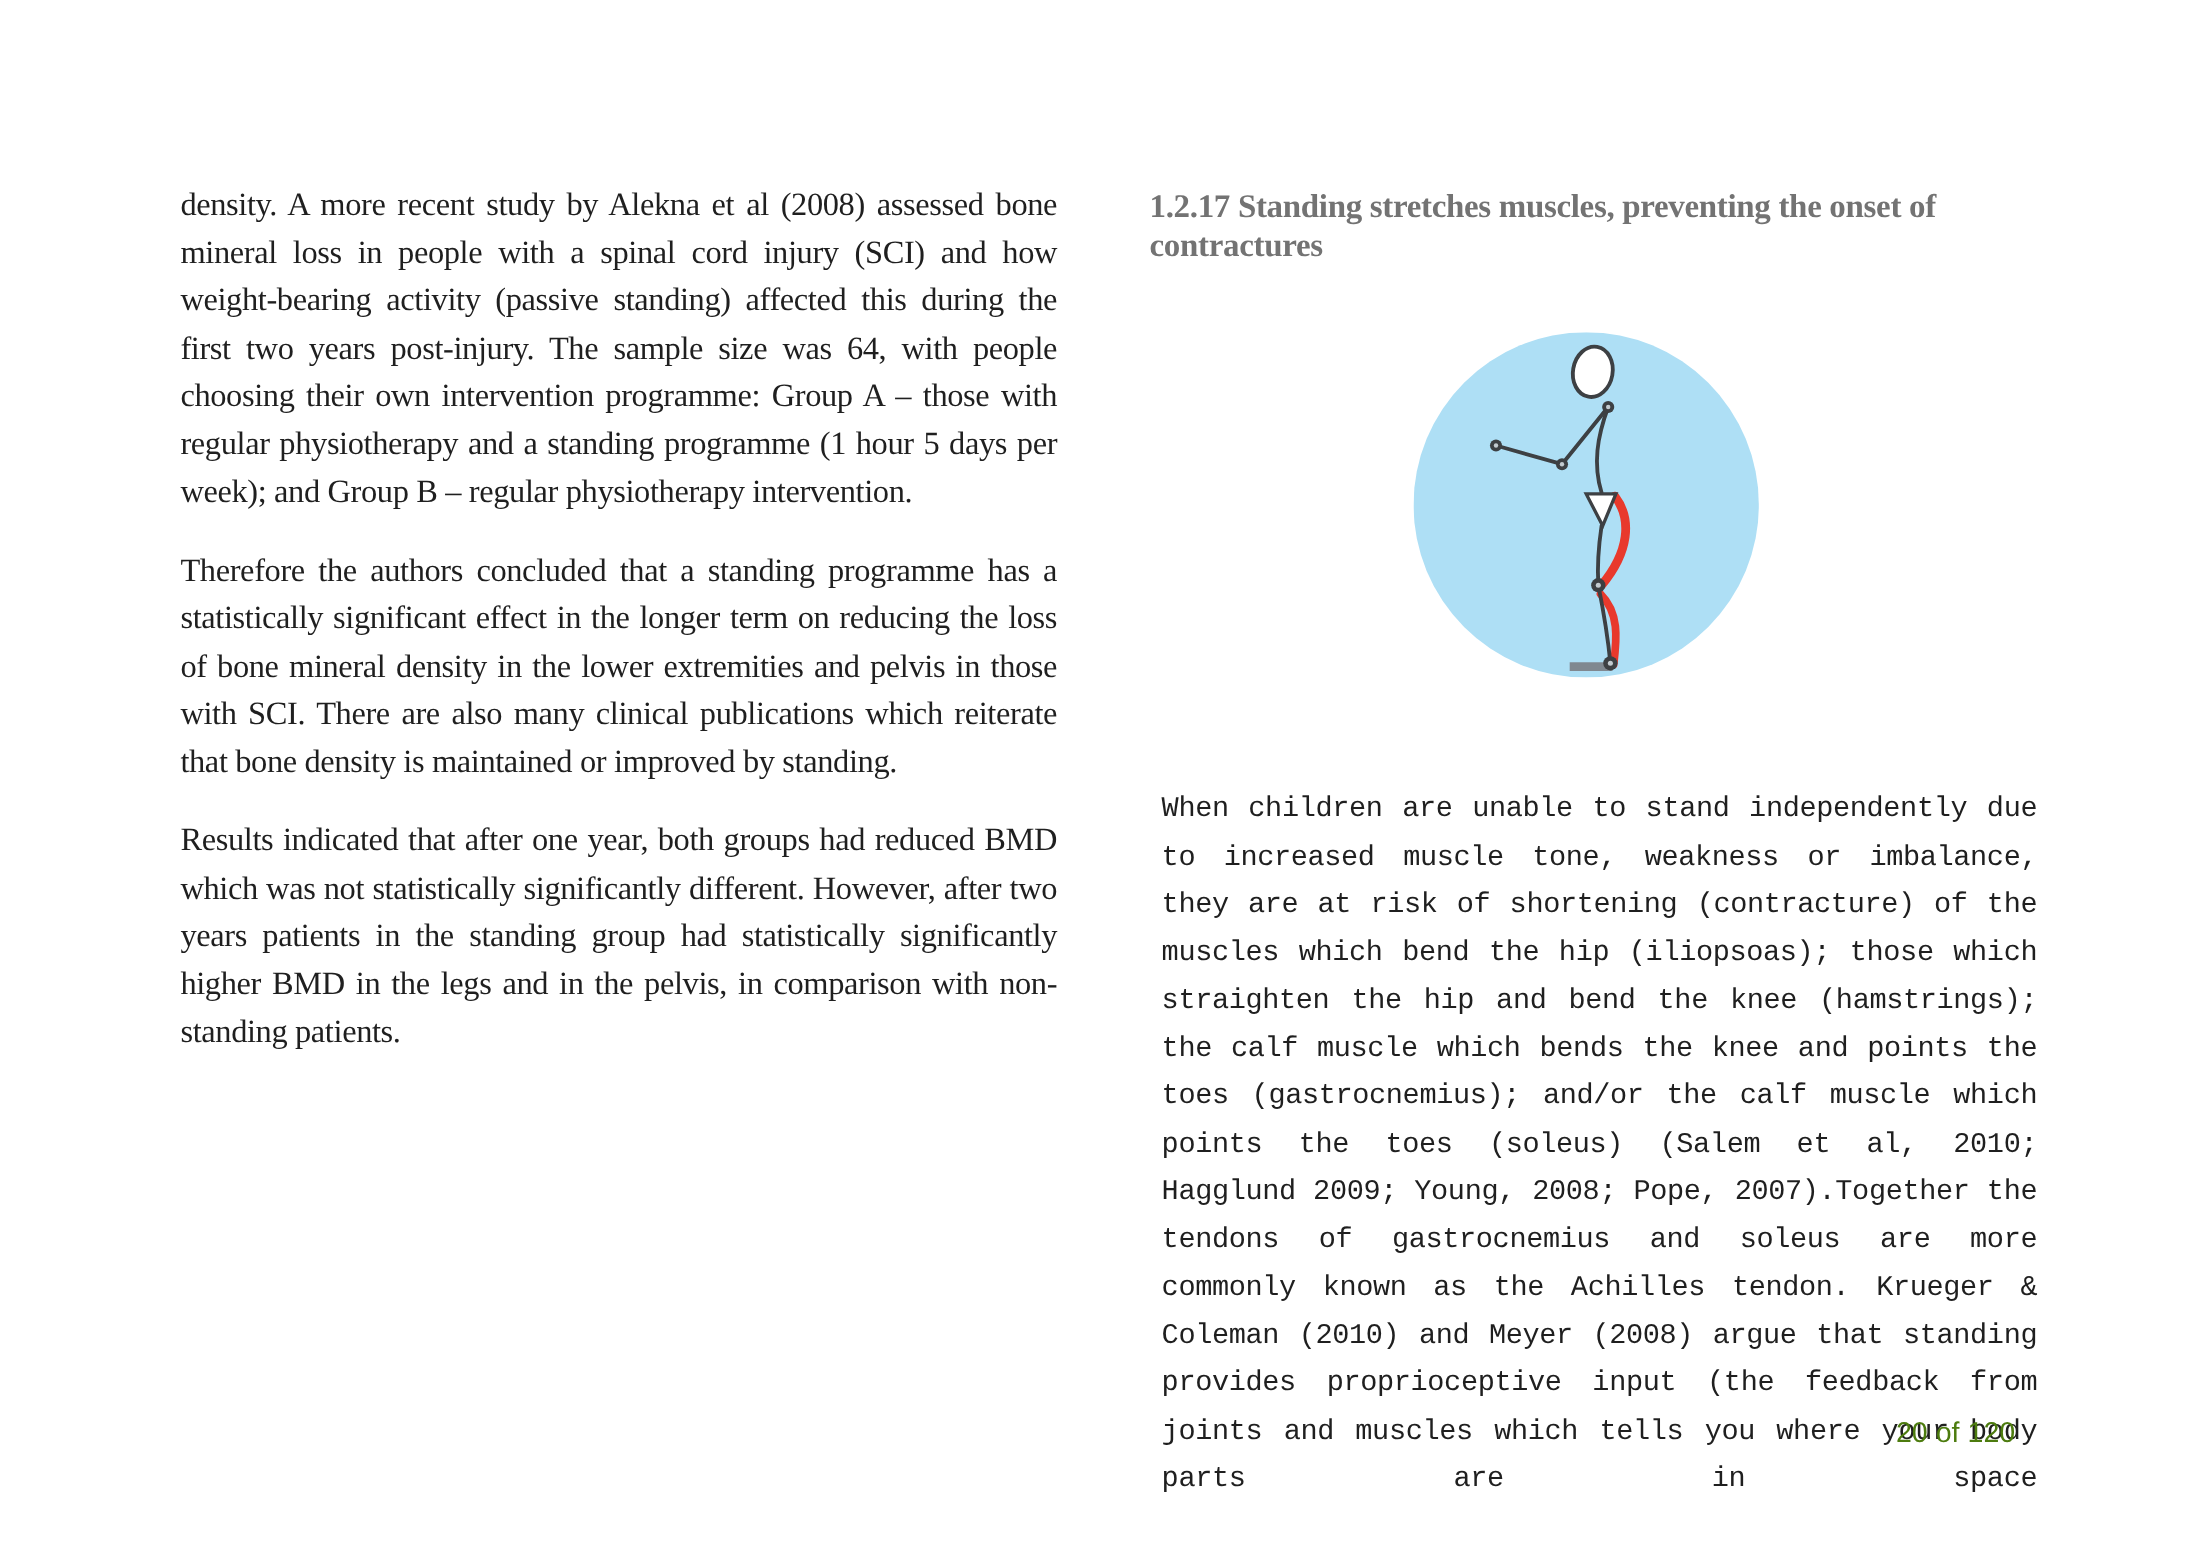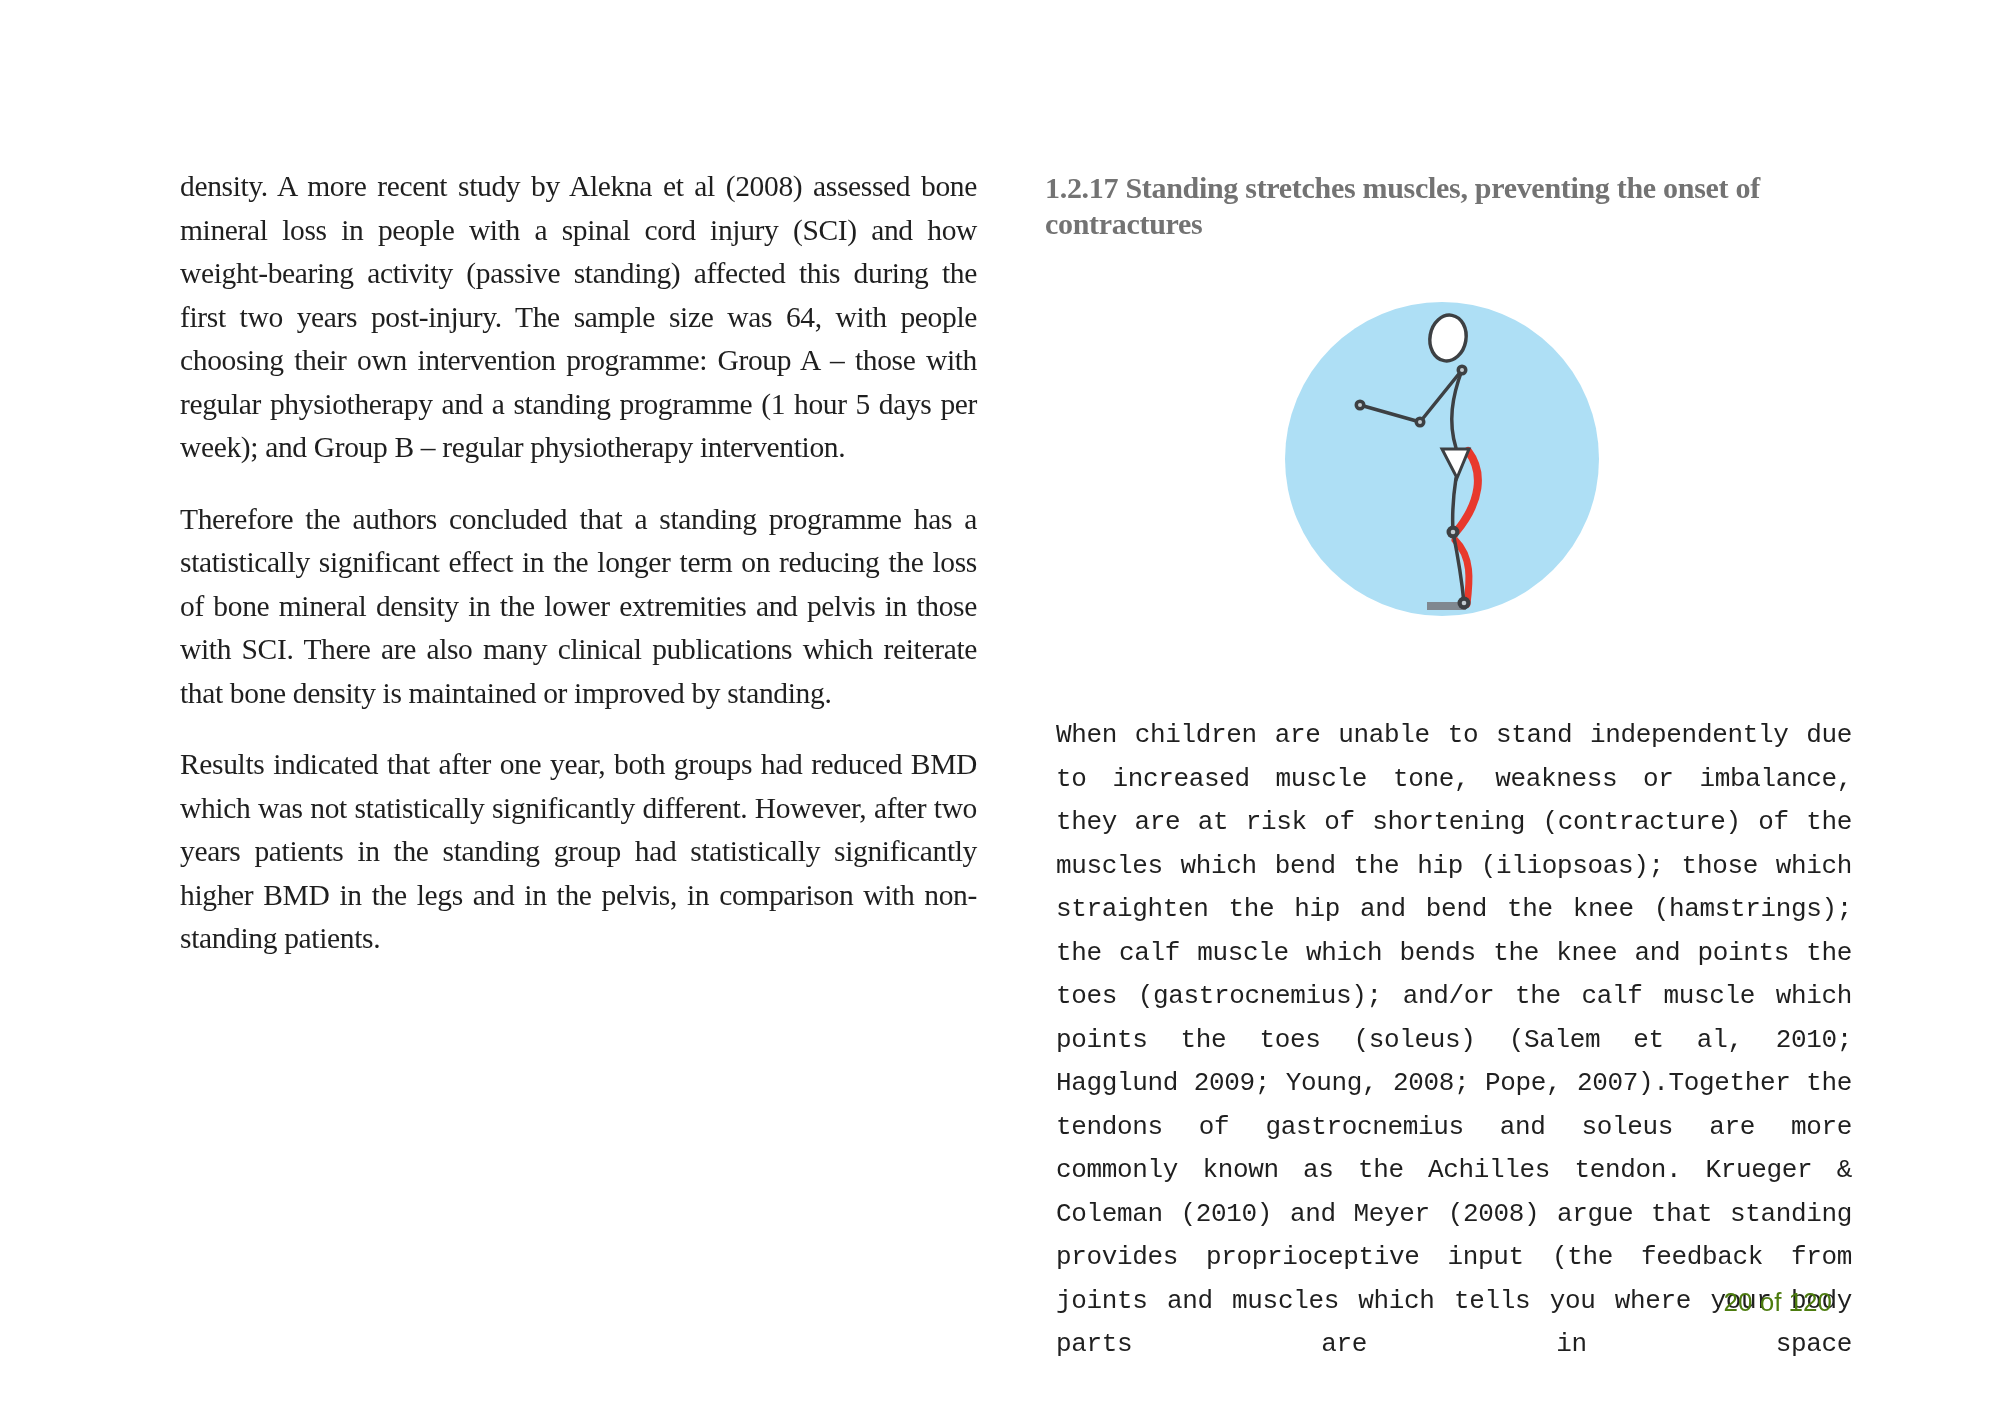--- a/index.html
+++ b/index.html
@@ -7,21 +7,21 @@
     position:relative;
     width:2000px;
     height:1414px;
     background:#ffffff;
     overflow:hidden;
     font-family:"Liberation Serif","DejaVu Serif",serif;
     color:#1f1f1f;
   }
   .col-left{
     position:absolute;
-    left:180px; top:165px; width:797px;
+    left:164px; top:165px; width:797px;
   }
   .col-left p{
     margin:0 0 28px 0;
     font-size:29.5px;
     line-height:43.5px;
     letter-spacing:-0.35px;
     text-align:justify;
   }
   .section-heading{
     position:absolute;

